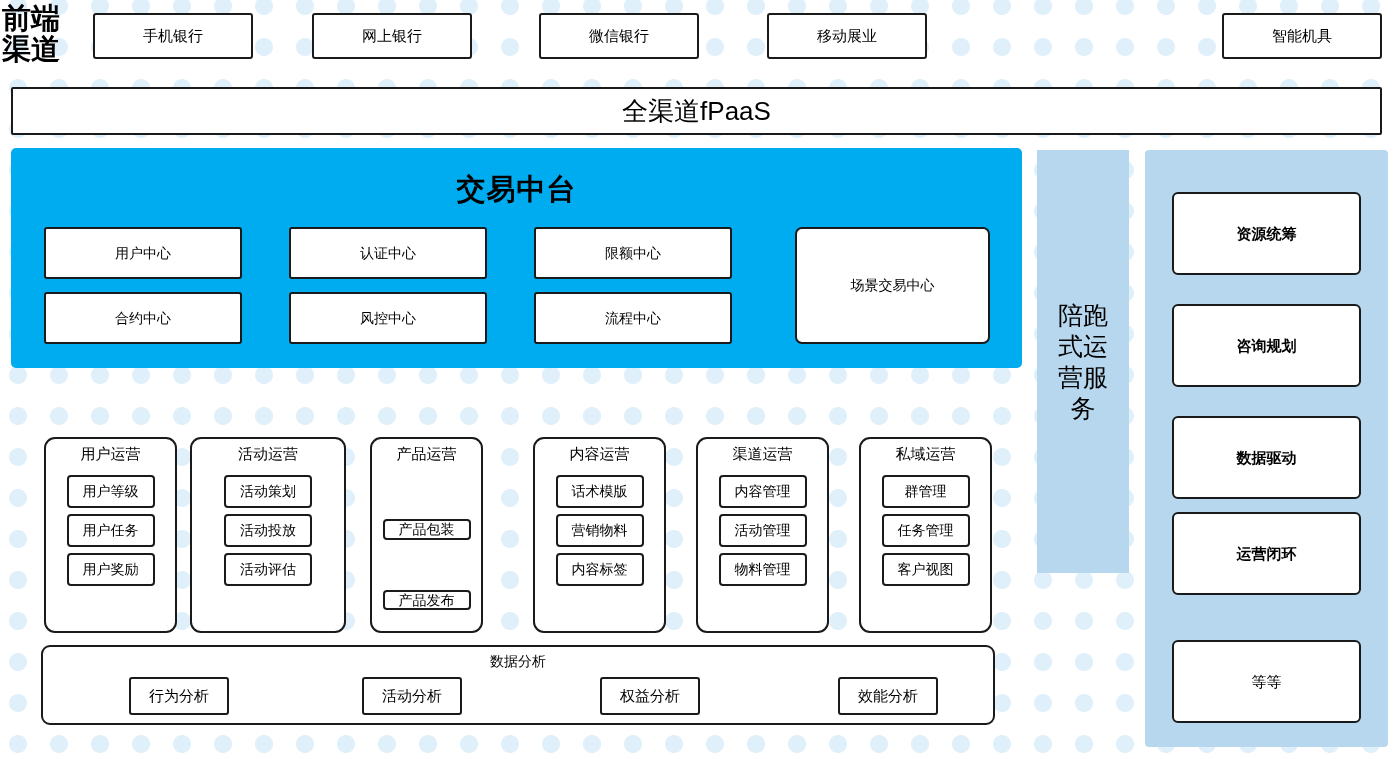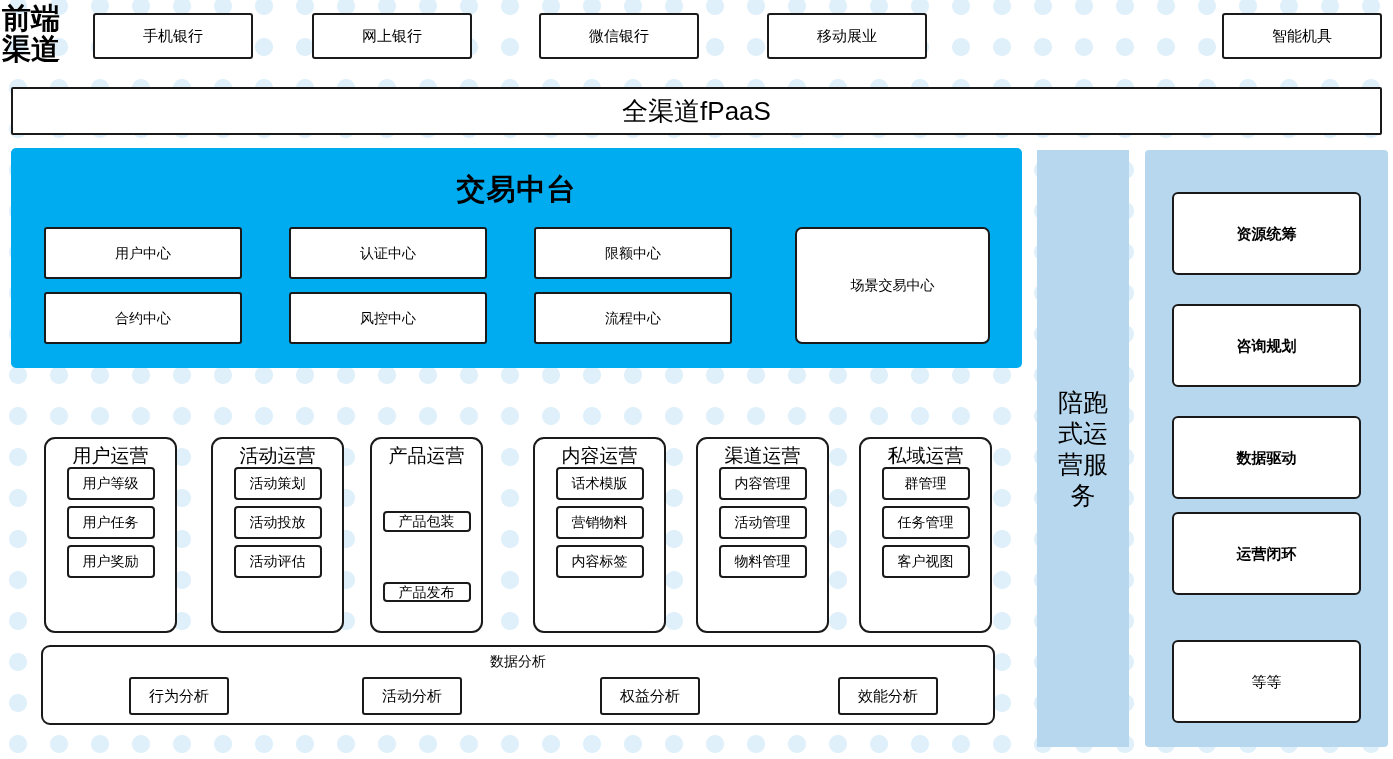--- a/index.html
+++ b/index.html
@@ -110,23 +110,23 @@
     position: absolute;
     background: #ffffff;
     border: 2.5px solid #1a1a1a;
     border-radius: 11px;
     box-sizing: border-box;
     display: flex;
     flex-direction: column;
     align-items: center;
   }
   .op-col-title {
-    font-size: 19px;
+    font-size: 15px;
     margin-top: 7px;
-    margin-bottom: 2px;
+    margin-bottom: 14px;
     line-height: 1;
   }
   .op-item {
     width: 88px;
     height: 33px;
     margin-bottom: 6px;
     font-size: 14px;
     border-width: 2.5px;
     border-radius: 4px;
   }
@@ -156,21 +156,21 @@
     border-width: 2px;
     border-radius: 3px;
   }
 
   
   #service-rail {
     position: absolute;
     left: 1037px;
     top: 150px;
     width: 92px;
-    height: 597px;
+    height: 423px;
     background: #B7D7EE;
     display: flex;
     align-items: center;
     justify-content: center;
   }
   #service-rail-label {
     font-size: 25px;
     line-height: 1.24;
     text-align: center;
     width: 62px;
@@ -230,21 +230,21 @@
   <div class="card r6" id="scene-trade-box" style="left:795px; top:227px; width:195px; height:117px;">场景交易中心</div>
 
 
   <div class="op-col" style="left:44px; top:437px; width:133px; height:196px;">
     <div class="op-col-title">用户运营</div>
     <div class="card op-item">用户等级</div>
     <div class="card op-item">用户任务</div>
     <div class="card op-item">用户奖励</div>
   </div>
 
-  <div class="op-col" style="left:211px; top:437px; width:133px; height:196px;">
+  <div class="op-col" style="left:190px; top:437px; width:156px; height:196px;">
     <div class="op-col-title">活动运营</div>
     <div class="card op-item">活动策划</div>
     <div class="card op-item">活动投放</div>
     <div class="card op-item">活动评估</div>
   </div>
 
   <div class="op-col" style="left:370px; top:437px; width:113px; height:196px;gap:44px;">
     <div class="op-col-title">产品运营</div>
     <div class="card op-item">产品包装</div>
     <div class="card op-item">产品发布</div>

